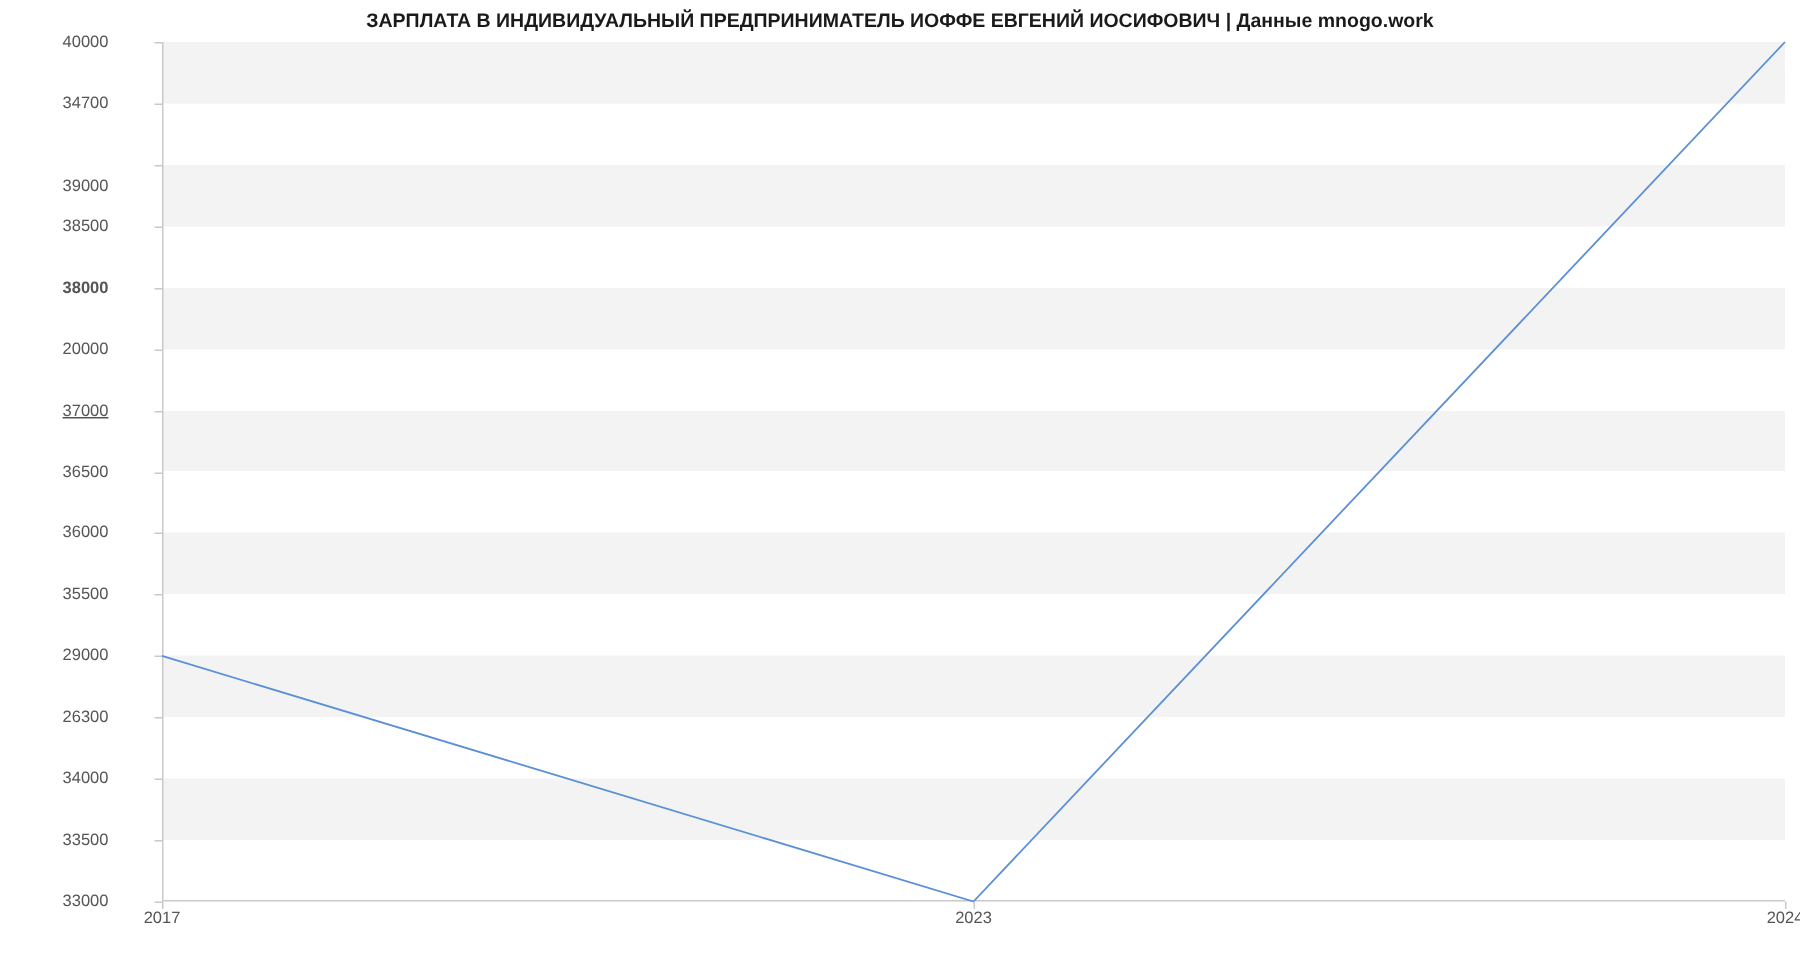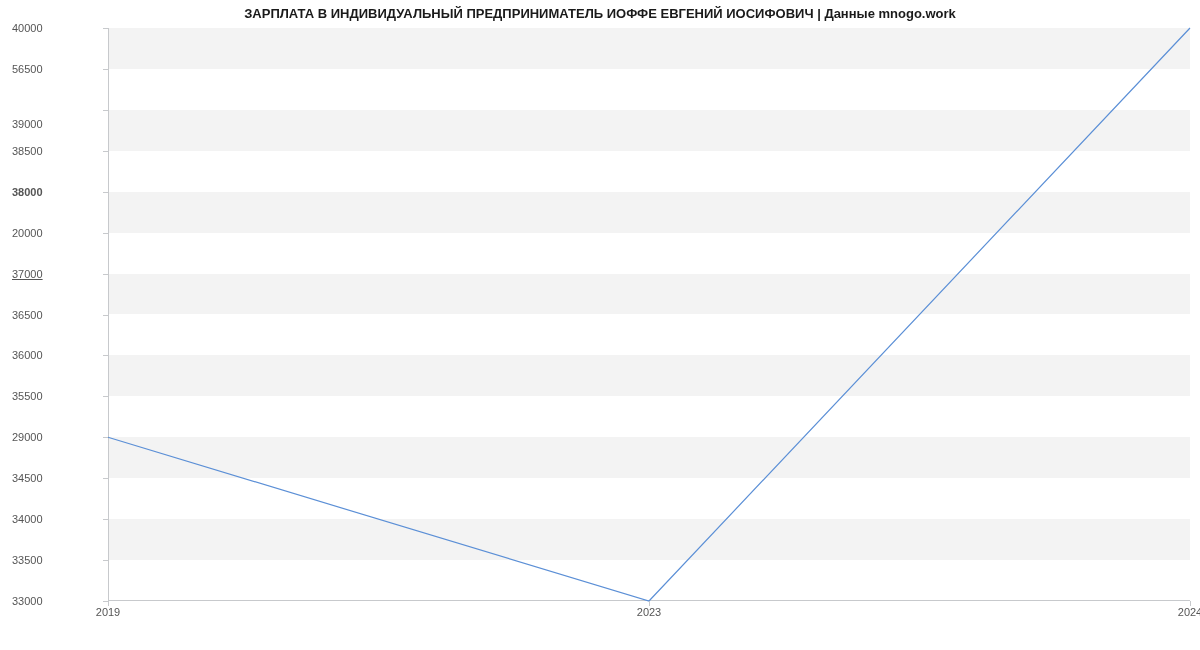--- a/index.html
+++ b/index.html
@@ -44,21 +44,21 @@
     position: absolute;
     background: #c7c9cc;
   }
   .y-axis-line { left: 0; top: 0; width: 1px; height: 100%; }
   .x-axis-line { left: 0; bottom: 0; height: 1px; width: 100%; }
 
   .y-tick-label {
     position: absolute;
     right: 1098px; 
     width: 90px;
-    text-align: left;
+    text-align: center;
     font-size: 11px;
     color: #555;
     transform: translateY(-50%);
   }
   .y-tick-mark {
     position: absolute;
     left: -5px;
     width: 5px;
     height: 1px;
     background: #c7c9cc;
@@ -121,34 +121,34 @@
       <div class="y-tick-mark" style="top: 122.786px;"></div>
       <div class="y-tick-mark" style="top: 81.8571px;"></div>
       <div class="y-tick-mark" style="top: 40.9286px;"></div>
       <div class="y-tick-mark" style="top: 0px;"></div>
     </div>
 
   <div id="y-labels">
       <div class="y-tick-label" style="top: 601px;">33000</div>
       <div class="y-tick-label" style="top: 560.071px;">33500</div>
       <div class="y-tick-label" style="top: 519.143px;">34000</div>
-      <div class="y-tick-label" style="top: 478.214px;">34500</div>
+      <div class="y-tick-label" style="top: 478.214px;">26300</div>
       <div class="y-tick-label" style="top: 437.286px;">29000</div>
       <div class="y-tick-label" style="top: 396.357px;">35500</div>
       <div class="y-tick-label" style="top: 355.429px;">36000</div>
       <div class="y-tick-label" style="top: 314.5px;">36500</div>
       <div class="y-tick-label" style="top: 273.571px; text-decoration: underline;">37000</div>
       <div class="y-tick-label" style="top: 232.643px;">20000</div>
       <div class="y-tick-label" style="top: 191.714px; font-weight: bold;">38000</div>
       <div class="y-tick-label" style="top: 150.786px;">38500</div>
       <div class="y-tick-label" style="top: 124px;">39000</div>
-      <div class="y-tick-label" style="top: 68.9286px;">56500</div>
+      <div class="y-tick-label" style="top: 68.9286px;">34700</div>
       <div class="y-tick-label" style="top: 28px;">40000</div>
     </div>
   <div id="x-labels">
-      <div class="x-tick-label" style="left: 108px;">2019</div>
+      <div class="x-tick-label" style="left: 108px;">2017</div>
       <div class="x-tick-label" style="left: 649px;">2023</div>
       <div class="x-tick-label" style="left: 1190px;">2024</div>
     </div>
 <div class="x-tick-mark" style="left: 108px;"></div>
     <div class="x-tick-mark" style="left: 649px;"></div>
     <div class="x-tick-mark" style="left: 1190px;"></div>
   </div>
 
 </body></html>

